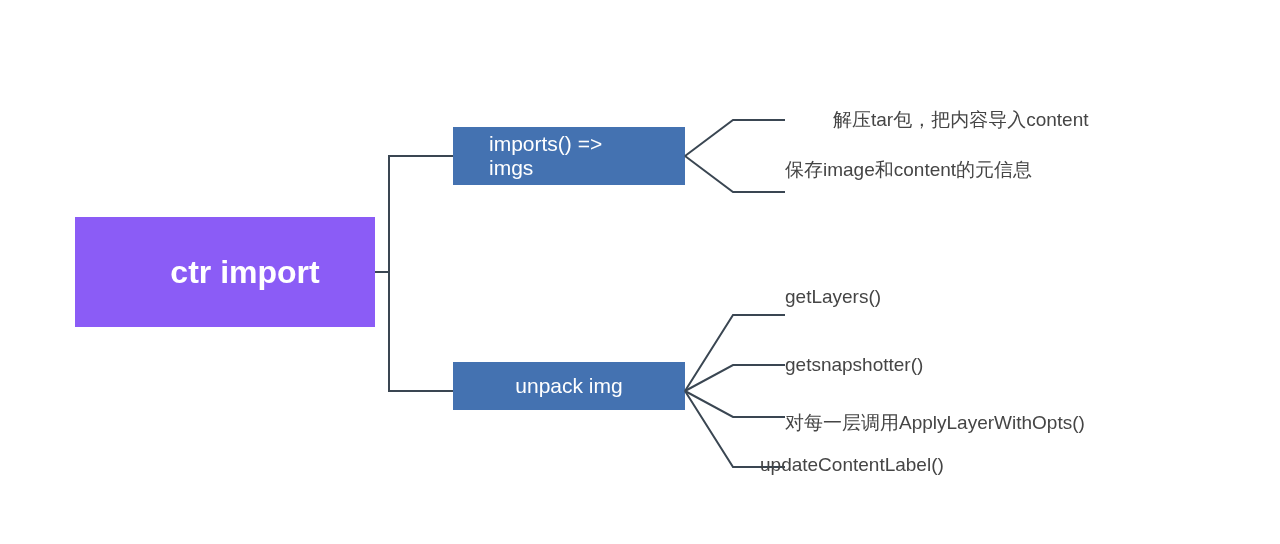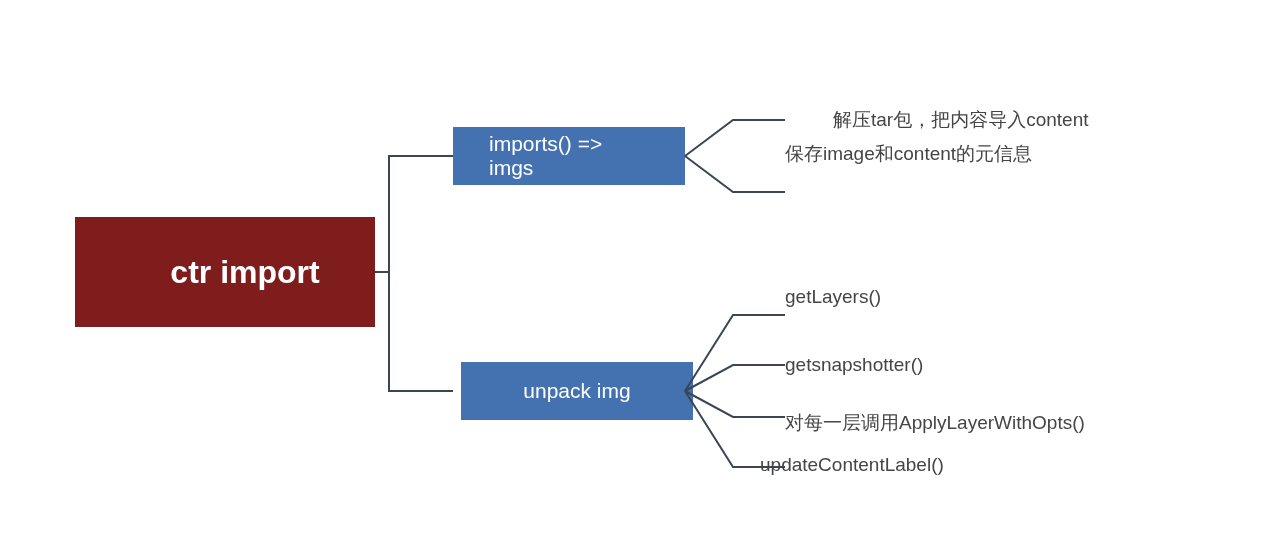--- a/index.html
+++ b/index.html
@@ -17,21 +17,21 @@
     box-sizing: border-box;
     display: flex;
     align-items: center;
     justify-content: center;
   }
   .root {
     left: 75px;
     top: 217px;
     width: 300px;
     height: 110px;
-    background: #7f1d1d;
+    background: #8b5cf6;
     color: #ffffff;
     font-weight: 700;
     font-size: 32px;
     padding-left: 40px;
   }
   .branch {
     background: #4472b1;
     color: #ffffff;
     font-size: 21px;
     padding: 0 36px;
@@ -40,22 +40,21 @@
   .branch1 {
     left: 453px;
     top: 127px;
     width: 232px;
     height: 58px;
   }
   .branch2 {
     left: 453px;
     top: 362px;
     width: 232px;
-    height: 58px;
-    margin-left: 8px;
+    height: 48px;
   }
   .leaf {
     position: absolute;
     font-size: 19px;
     color: #454545;
     height: 40px;
     display: flex;
     align-items: center;
   }
   svg.connector {
@@ -85,21 +84,21 @@
   <span>imports()  =&gt; imgs</span>
 </div>
 
 <svg class="connector" style="left:685px; top:108px; width:100px; height:96px;">
 
   <path d="M0,48 L48,12 L100,12"></path>
   <path d="M0,48 L48,84 L100,84"></path>
 </svg>
 
 <div class="leaf" style="left:785px; top:100px;margin-left:48px;">解压tar包，把内容导入content</div>
-<div class="leaf" style="left:785px; top:134px;">保存image和content的元信息</div>
+<div class="leaf" style="left:785px; top:150px;">保存image和content的元信息</div>
 
 <div class="node branch branch2">
   <span>unpack img</span>
 </div>
 
 <svg class="connector" style="left:685px; top:293px; width:100px; height:200px;">
 
   <path d="M0,98 L48,22 L100,22"></path>
   <path d="M0,98 L48,72 L100,72"></path>
   <path d="M0,98 L48,124 L100,124"></path>

